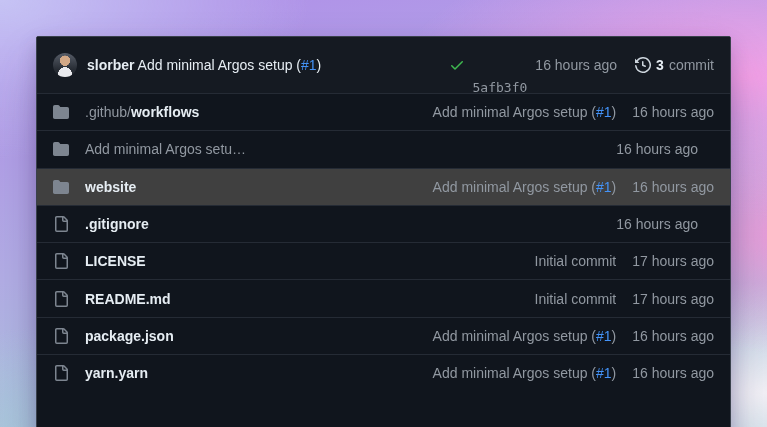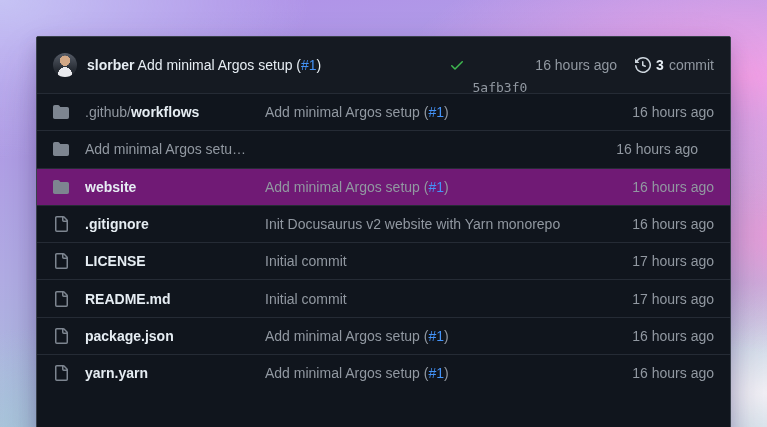--- a/index.html
+++ b/index.html
@@ -71,25 +71,25 @@
     display: grid;
     grid-template-columns: 16px 164px 1fr auto;
     column-gap: 16px;
     align-items: center;
     height: 37.3px;
     padding: 0 16px;
     border-top: 1px solid #252b35;
     font-size: 14px;
     cursor: pointer;
   }
-  .file-row.highlighted { background: #701a75; }
+  .file-row.highlighted { background: #404040; }
   .row-icon { display: inline-flex; color: #7d8590; }
   .file-name { color: #e6edf3; font-weight: 600; white-space: nowrap; }
   .file-name .prefix { color: #9198a1; font-weight: 400; }
-  .row-message { color: #9198a1; white-space: nowrap; overflow: hidden; text-overflow: ellipsis; }
+  .row-message { color: #9198a1; white-space: nowrap; overflow: hidden; text-overflow: ellipsis; text-align: right; }
   .row-time { color: #9198a1; text-align: right; white-space: nowrap; }
   svg { display: block; }
 </style>
 </head>
 <body>
 
 <div class="card">
 
   <div class="commit-header">
     <span class="avatar"></span>
@@ -149,21 +149,20 @@
     <span class="row-time">16 hours ago</span>
   </div>
 
   <div class="file-row">
     <span class="row-icon">
         <svg width="16" height="16" viewBox="0 0 16 16" fill="currentColor">
           <path d="M2 1.75C2 .784 2.784 0 3.75 0h6.586c.464 0 .909.184 1.237.513l2.914 2.914c.329.328.513.773.513 1.237v9.586A1.75 1.75 0 0 1 13.25 16h-9.5A1.75 1.75 0 0 1 2 14.25Zm1.75-.25a.25.25 0 0 0-.25.25v12.5c0 .138.112.25.25.25h9.5a.25.25 0 0 0 .25-.25V6h-2.75A1.75 1.75 0 0 1 9 4.25V1.5Zm6.75.062V4.25c0 .138.112.25.25.25h2.688l-.011-.013-2.914-2.914Z"></path>
         </svg>
       </span>
     <span class="file-name"><span>.gitignore</span></span>
-    <span class="row-message"><span>Init Docusaurus v2 website with Yarn monorepo</span></span>
     <span class="row-time">16 hours ago</span>
   </div>
 
   <div class="file-row">
     <span class="row-icon">
         <svg width="16" height="16" viewBox="0 0 16 16" fill="currentColor">
           <path d="M2 1.75C2 .784 2.784 0 3.75 0h6.586c.464 0 .909.184 1.237.513l2.914 2.914c.329.328.513.773.513 1.237v9.586A1.75 1.75 0 0 1 13.25 16h-9.5A1.75 1.75 0 0 1 2 14.25Zm1.75-.25a.25.25 0 0 0-.25.25v12.5c0 .138.112.25.25.25h9.5a.25.25 0 0 0 .25-.25V6h-2.75A1.75 1.75 0 0 1 9 4.25V1.5Zm6.75.062V4.25c0 .138.112.25.25.25h2.688l-.011-.013-2.914-2.914Z"></path>
         </svg>
       </span>
     <span class="file-name"><span>LICENSE</span></span>

